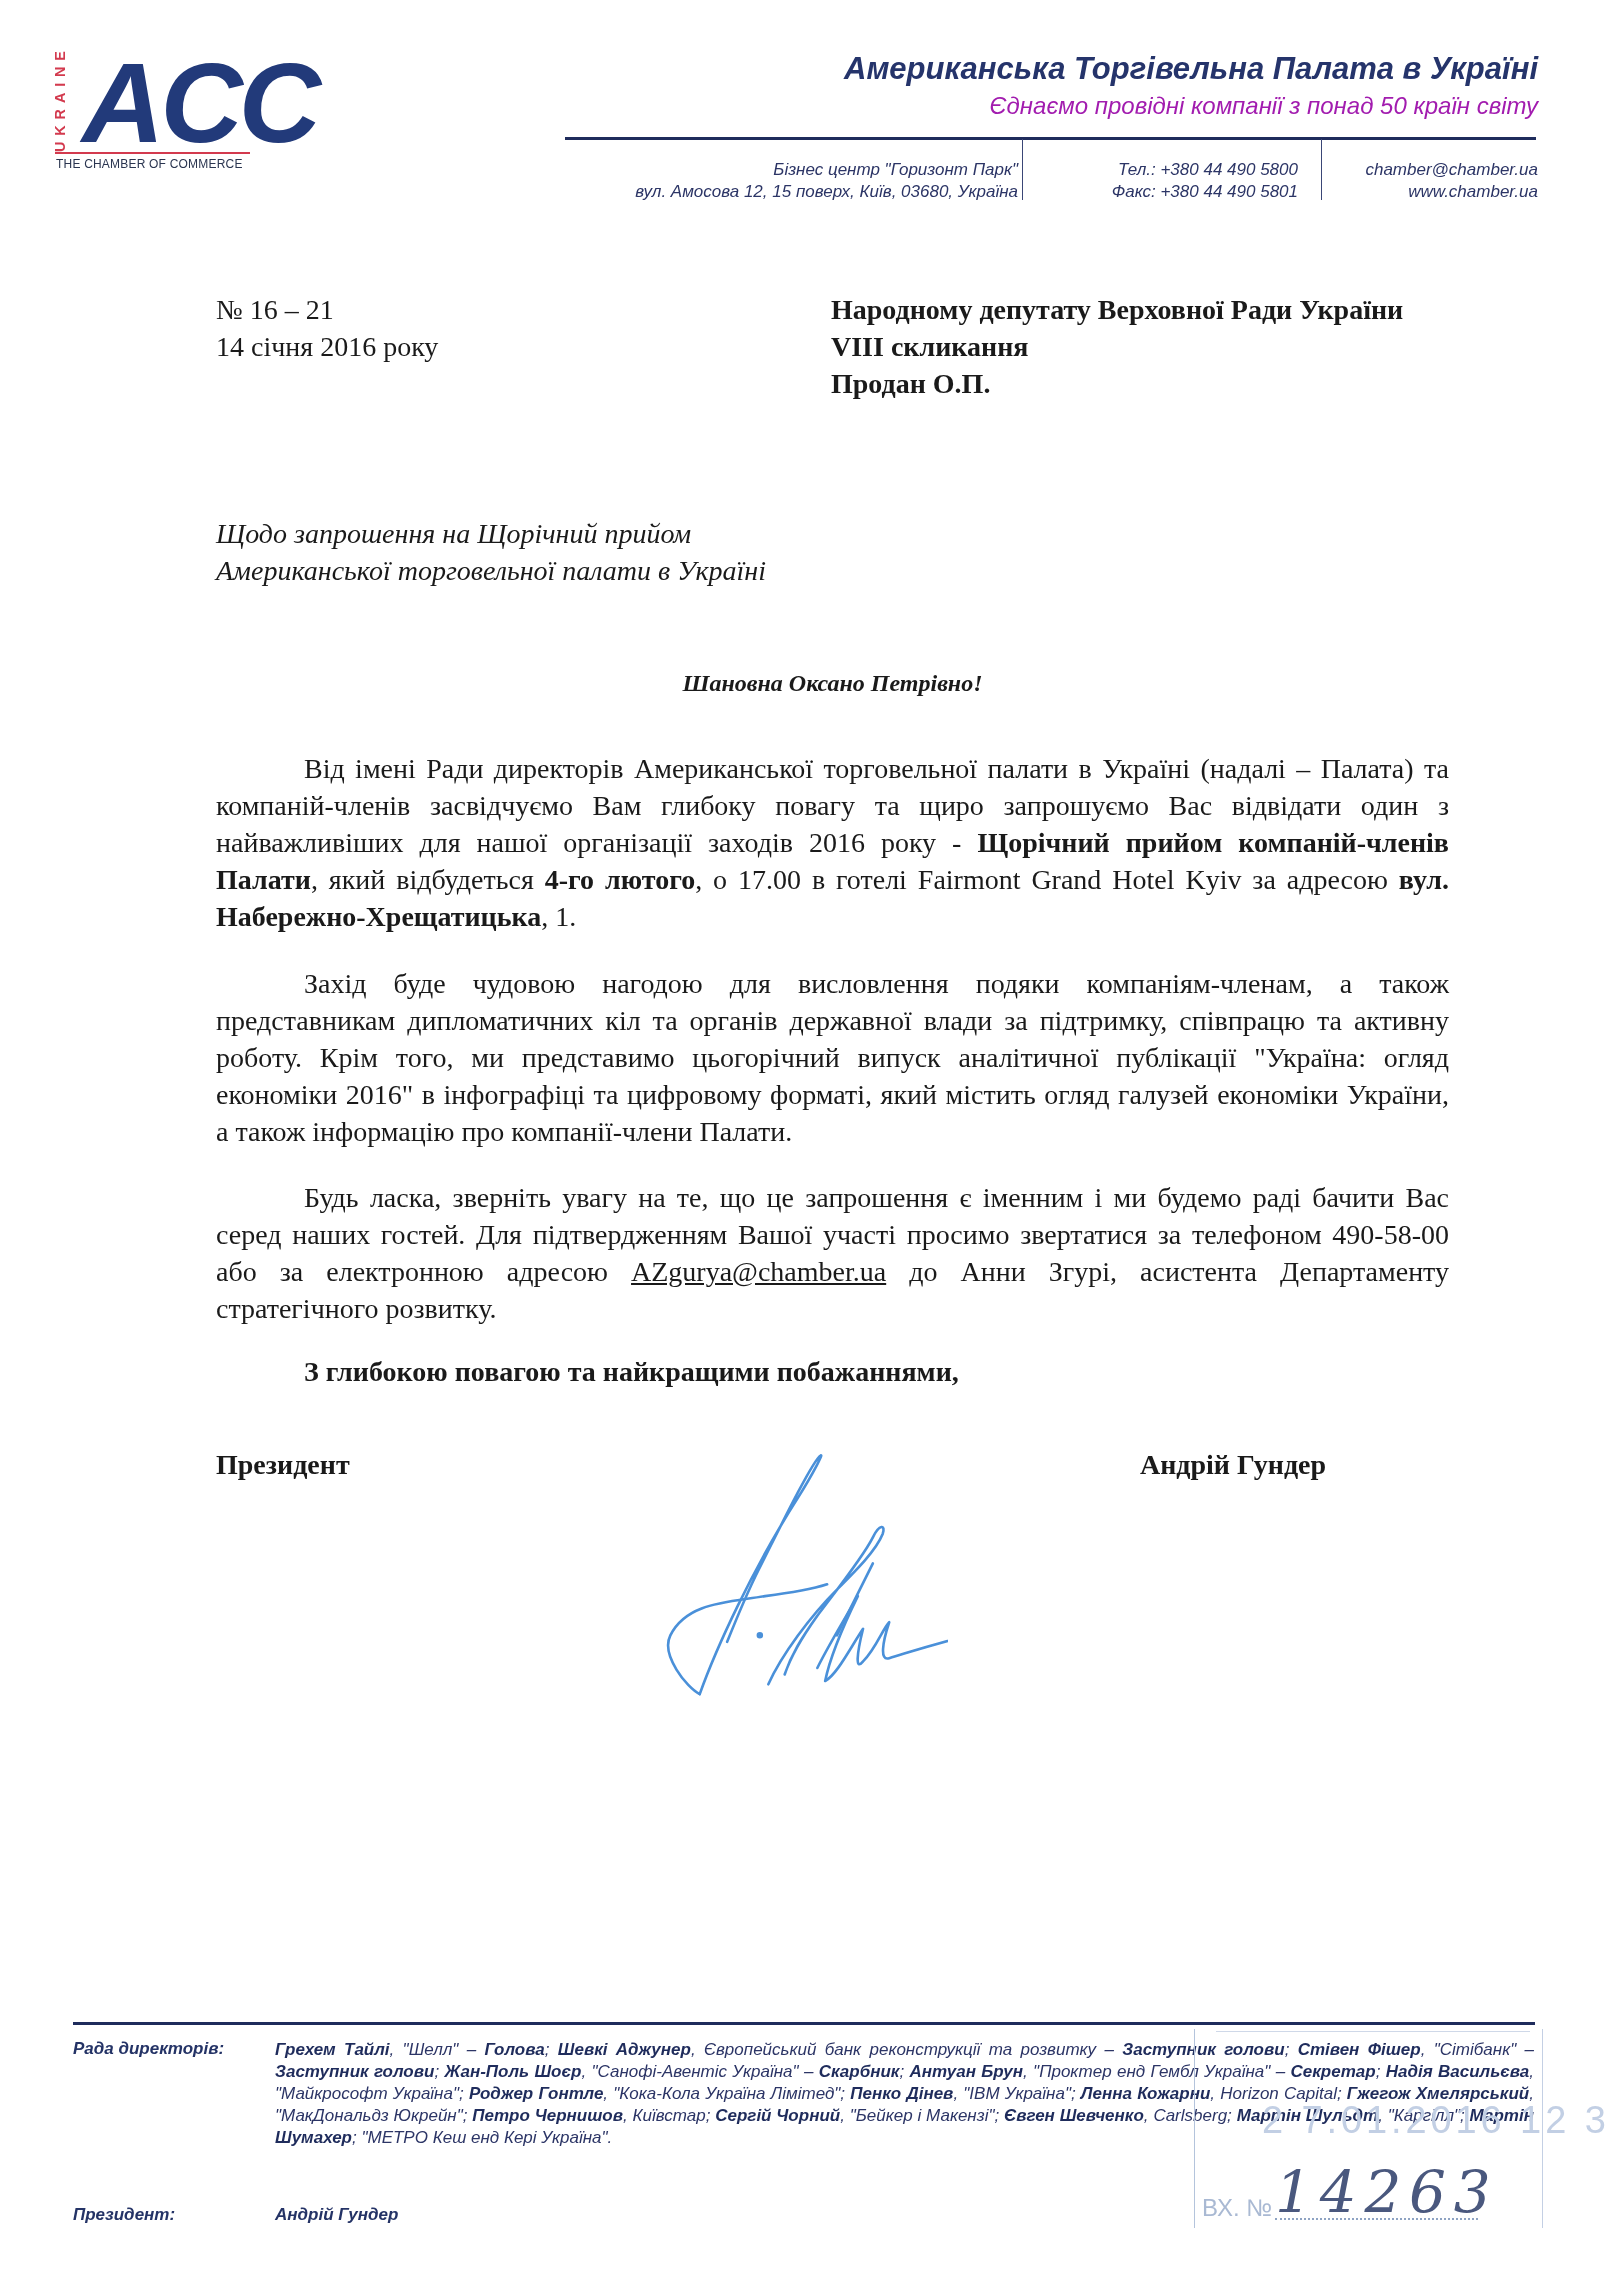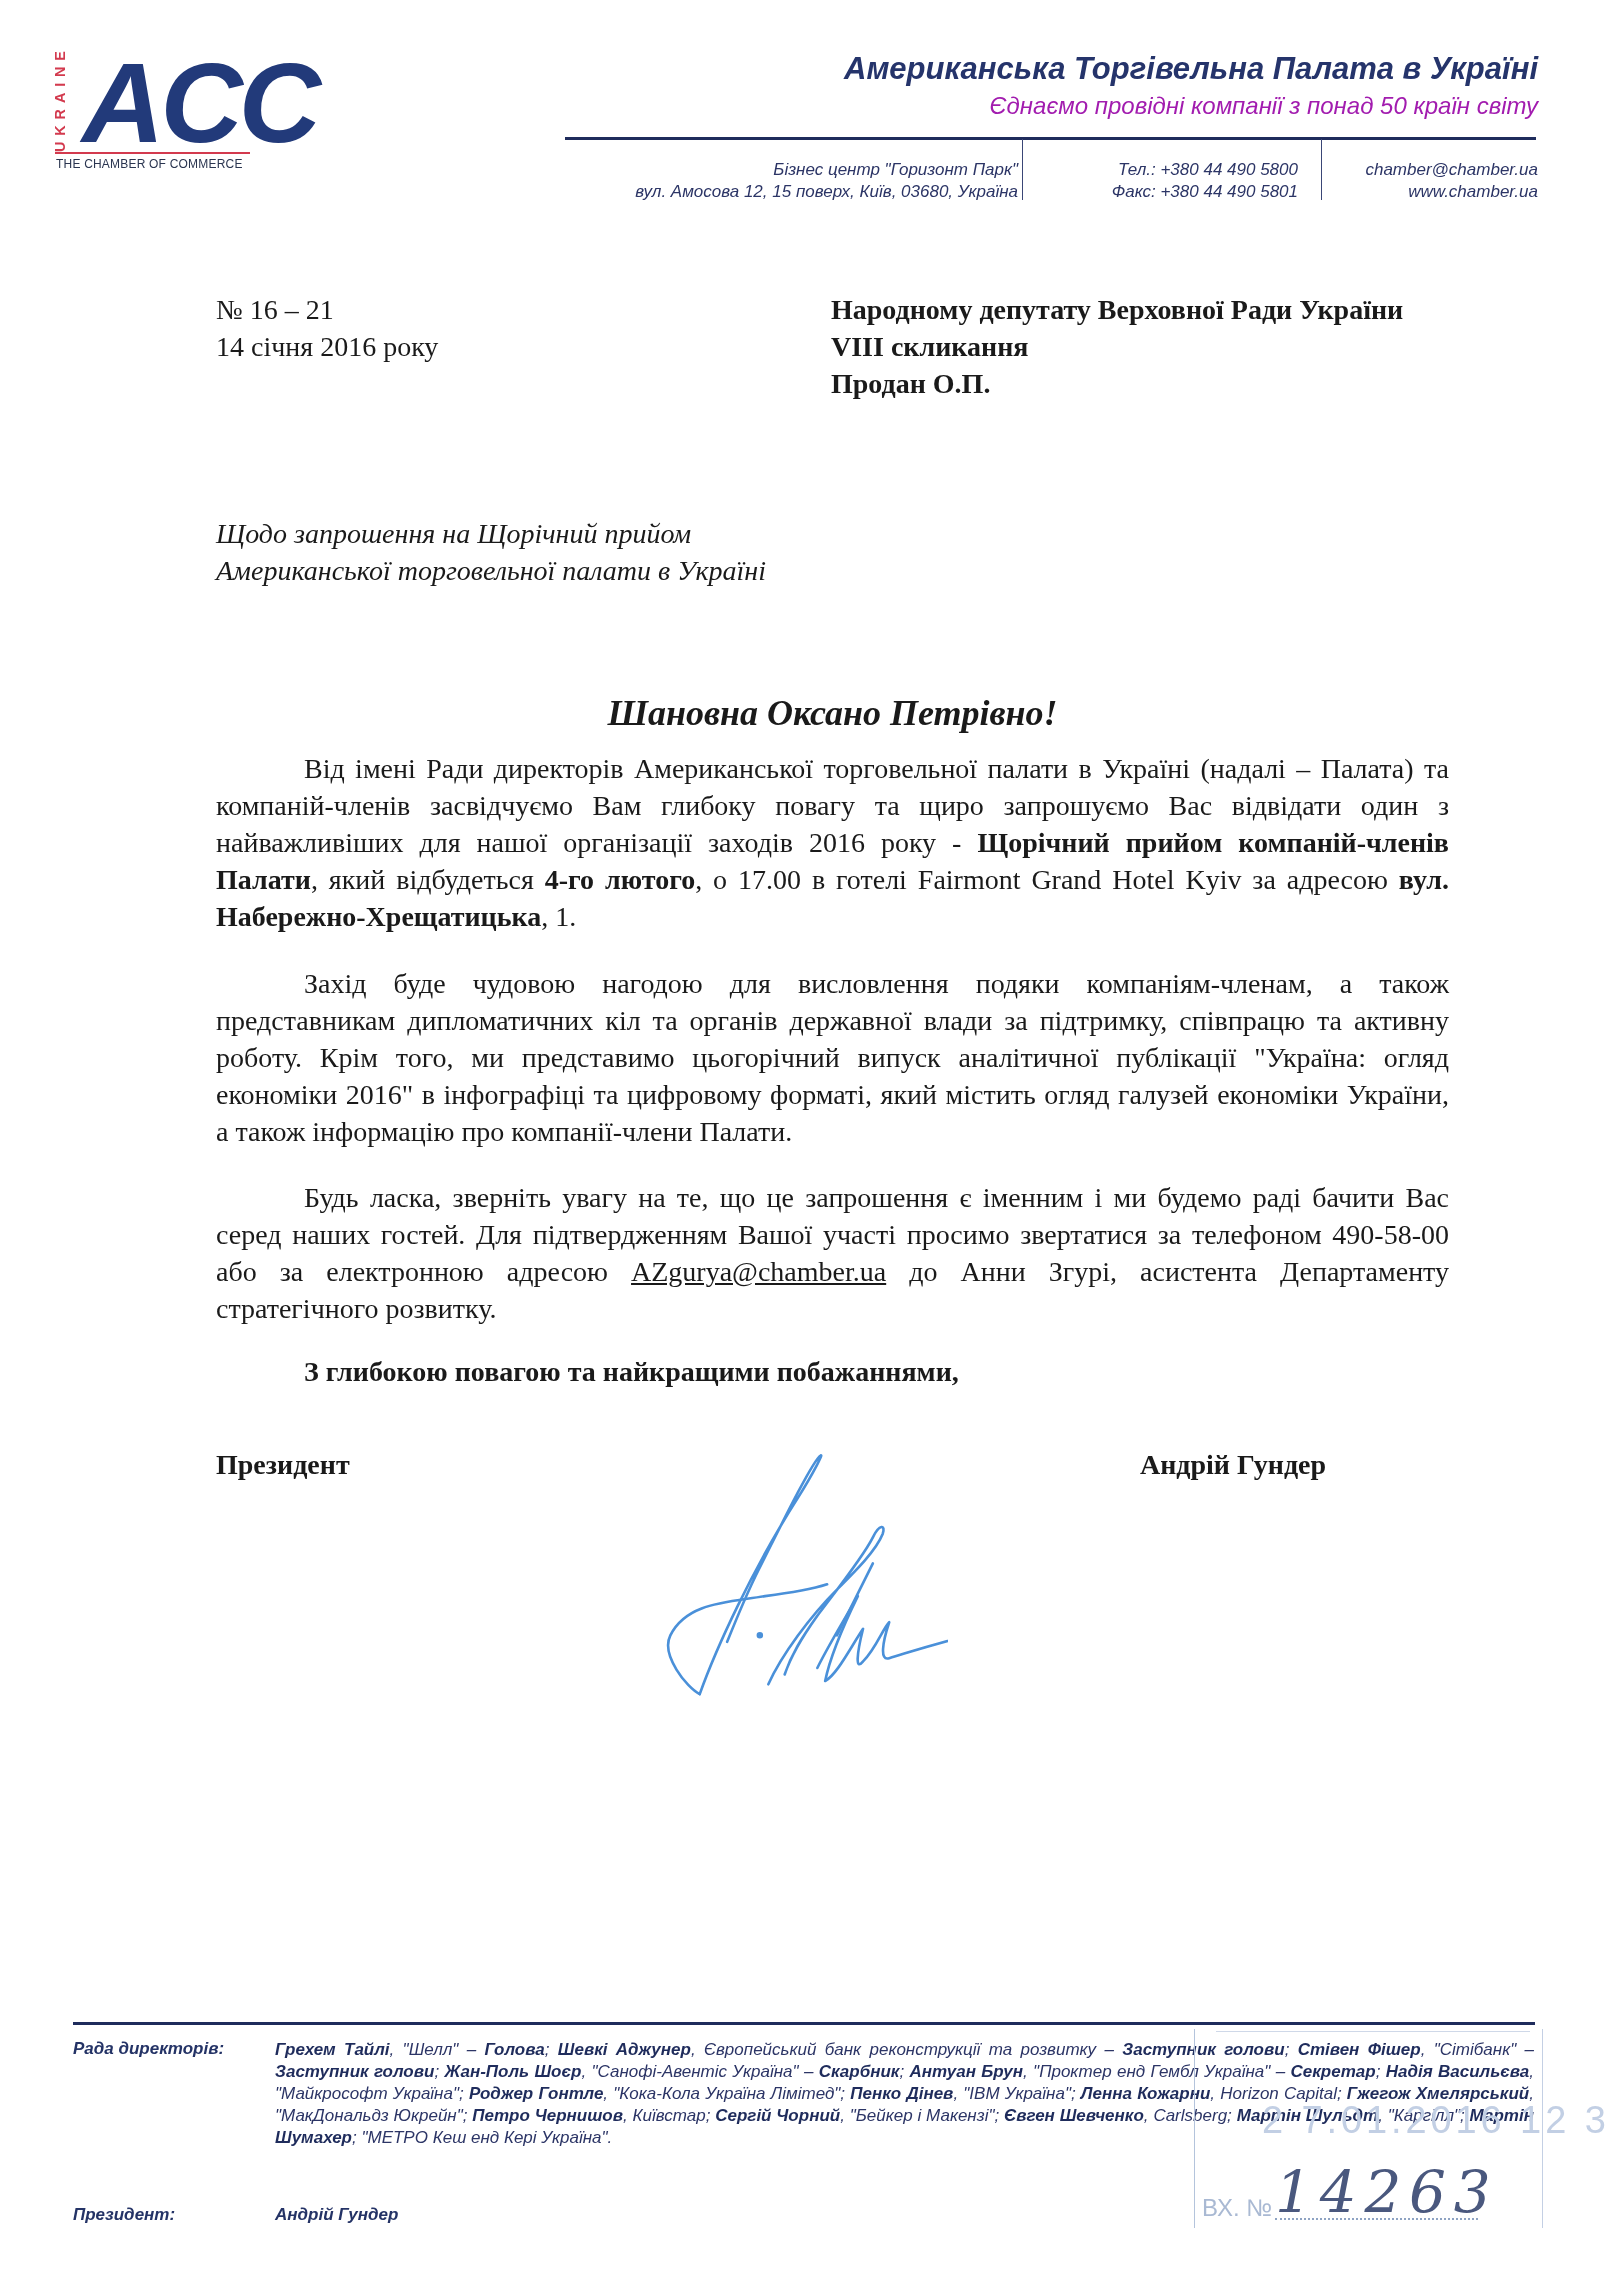--- a/index.html
+++ b/index.html
@@ -17,21 +17,21 @@
   .hdr-title { right:85px; top:51px; font-family:"Liberation Sans", sans-serif; font-weight:700; font-style:italic; font-size:31px; color:#25346b; white-space:nowrap; }
   .hdr-sub { right:85px; top:92px; font-family:"Liberation Sans", sans-serif; font-style:italic; font-size:24px; color:#a21caf; white-space:nowrap; }
   .hdr-rule { left:565px; top:137px; width:971px; height:3.3px; background:#1f2c5c; }
   .hdr-vline { top:139px; width:1.3px; height:61px; background:#3a4676; }
   .hdr-col { top:159px; font-family:"Liberation Sans", sans-serif; font-style:italic; font-size:17px; color:#2c3566; line-height:22px; text-align:right; white-space:nowrap; }
 
   
   .ref { left:216px; top:291px; font-size:28px; line-height:37px; }
   .addr { left:831px; top:291px; font-size:28px; line-height:37px; font-weight:700; }
   .subject { left:216px; top:515px; font-size:28px; line-height:37px; font-style:italic; }
-  .salutation { left:216px; width:1233px; top:692px; font-size:36px; font-style:italic; font-weight:700; text-align:center; }
+  .salutation { left:216px; width:1233px; top:670px; font-size:24px; font-style:italic; font-weight:700; text-align:center; }
   .para { left:216px; width:1233px; font-size:28px; line-height:37px; text-align:justify; text-indent:88px; }
   .para b { font-weight:700; }
   .link { text-decoration:underline; color:#1a1a1a; }
   .closing { left:304px; top:1356px; font-size:28px; font-weight:700; }
   .sig-left { left:216px; top:1449px; font-size:28px; font-weight:700; }
   .sig-right { left:1140px; top:1449px; font-size:28px; font-weight:700; }
   .signature { left:556px; top:1439px; width:392px; height:275px; }
 
   
   .ftr-rule { left:73px; top:2022px; width:1462px; height:3.3px; background:#1f2c5c; }

